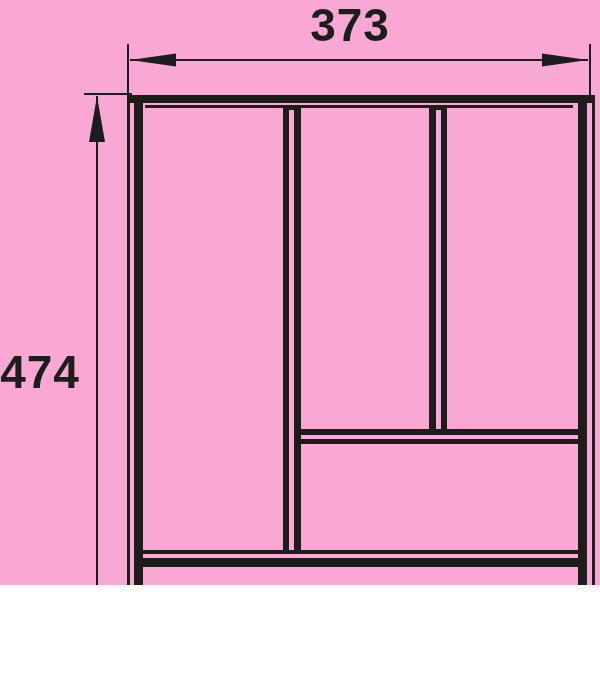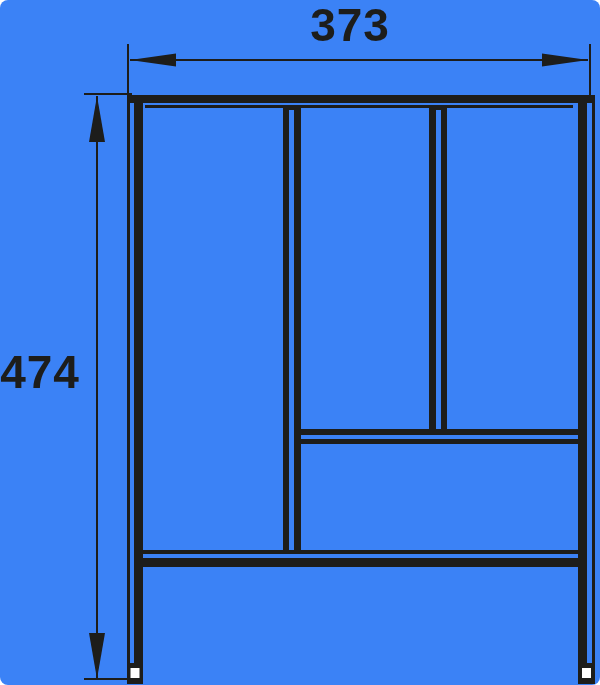--- a/index.html
+++ b/index.html
@@ -3,25 +3,24 @@
 <meta charset="utf-8">
 <style>
   html, body {
     margin: 0;
     padding: 0;
     background: #ffffff;
   }
   .canvas {
     position: relative;
     width: 600px;
-    height: 685px;
-    background: #3b82f6;
+    height: 585px;
+    background: #f9a8d4;
     overflow: hidden;
     font-family: "Liberation Sans", sans-serif;
-    border-radius: 8px;
   }
   svg { display: block; }
   .dim-label {
     font-family: "Liberation Sans", "DejaVu Sans", sans-serif;
     font-weight: bold;
     font-size: 46px;
     letter-spacing: 1px;
     fill: currentColor;
   }
   .dim-line {

